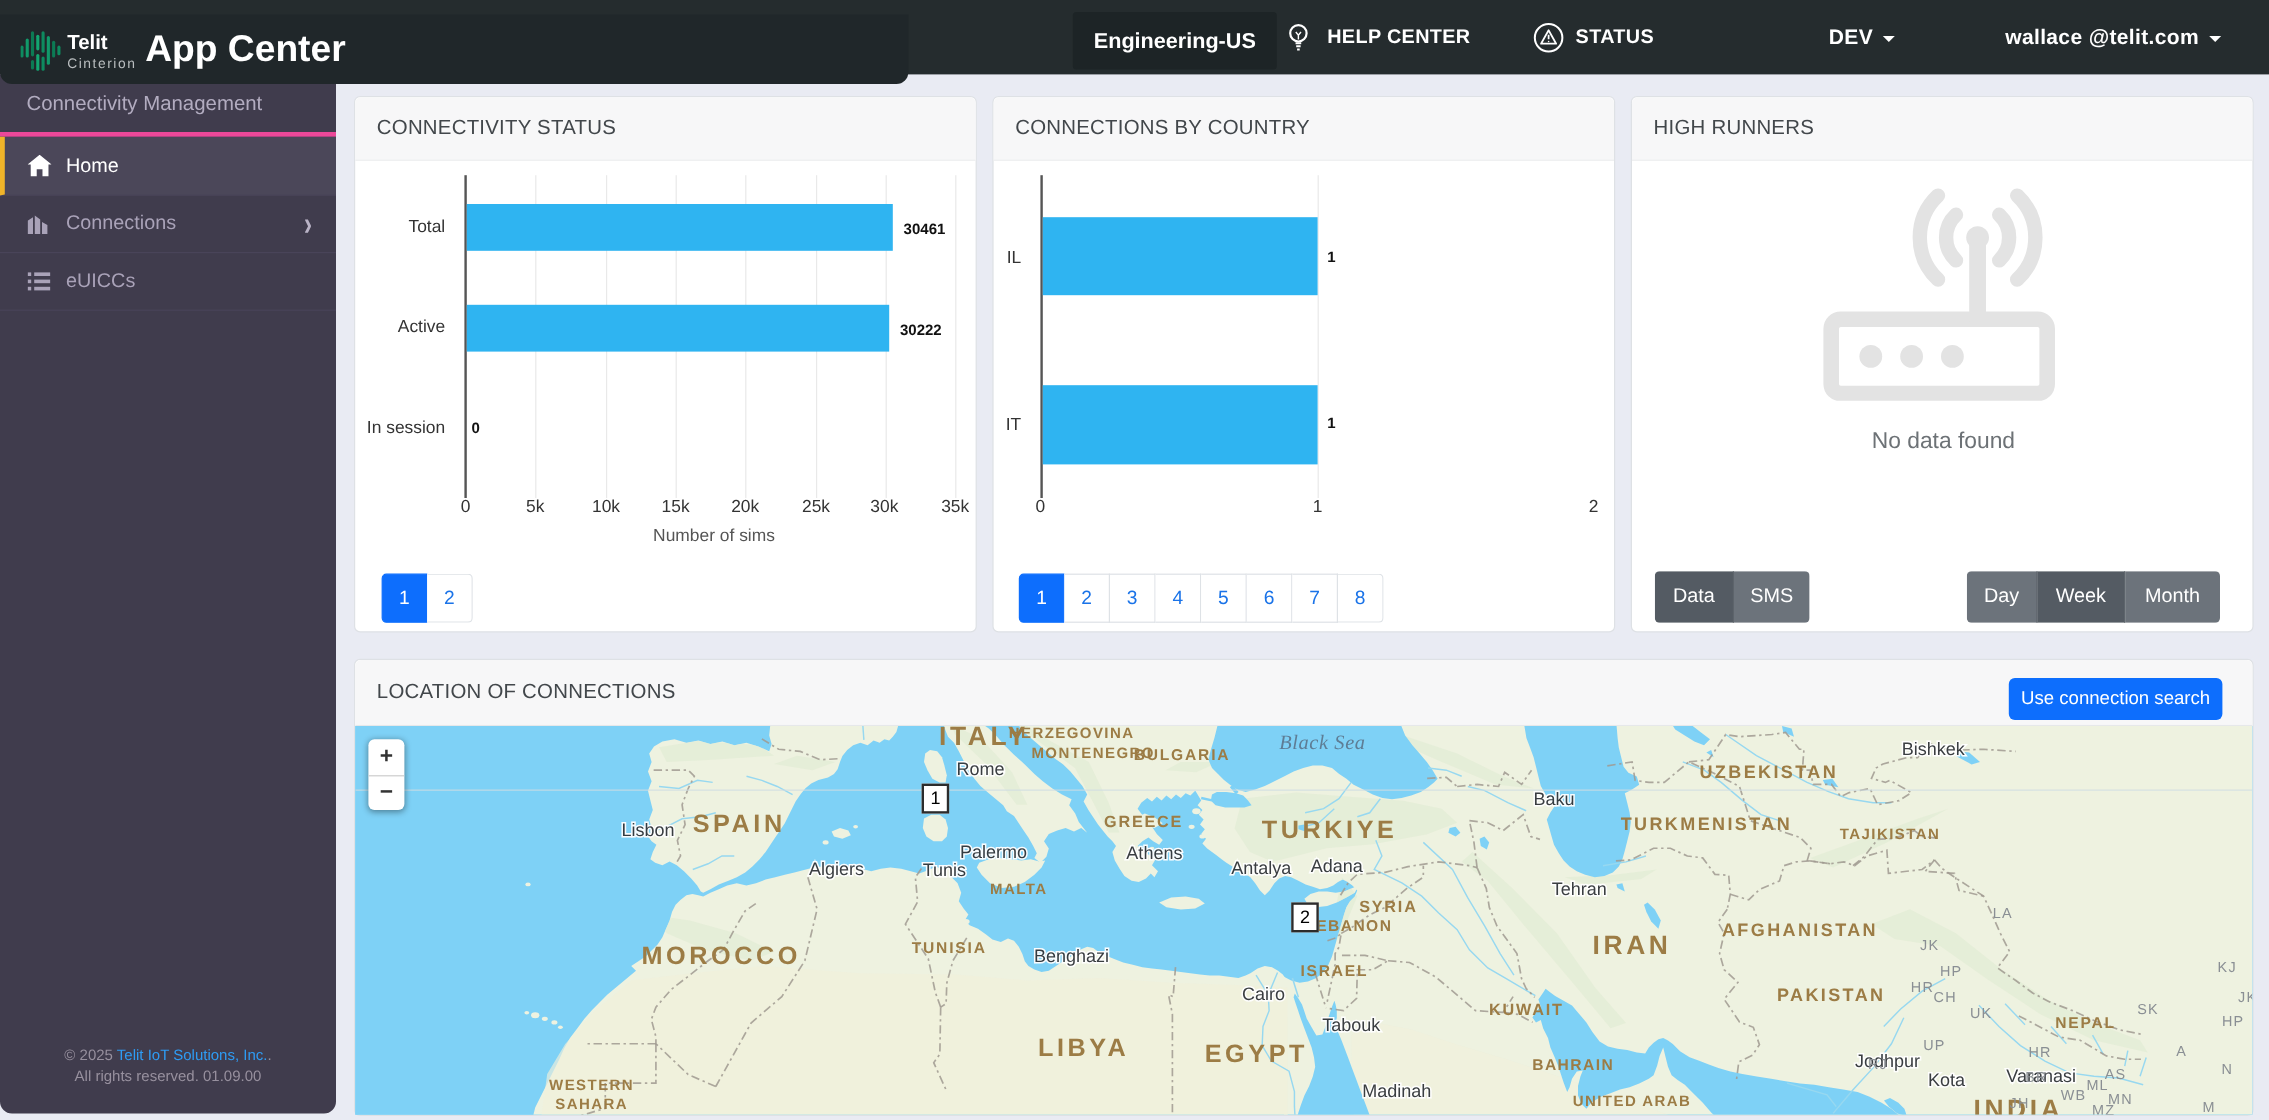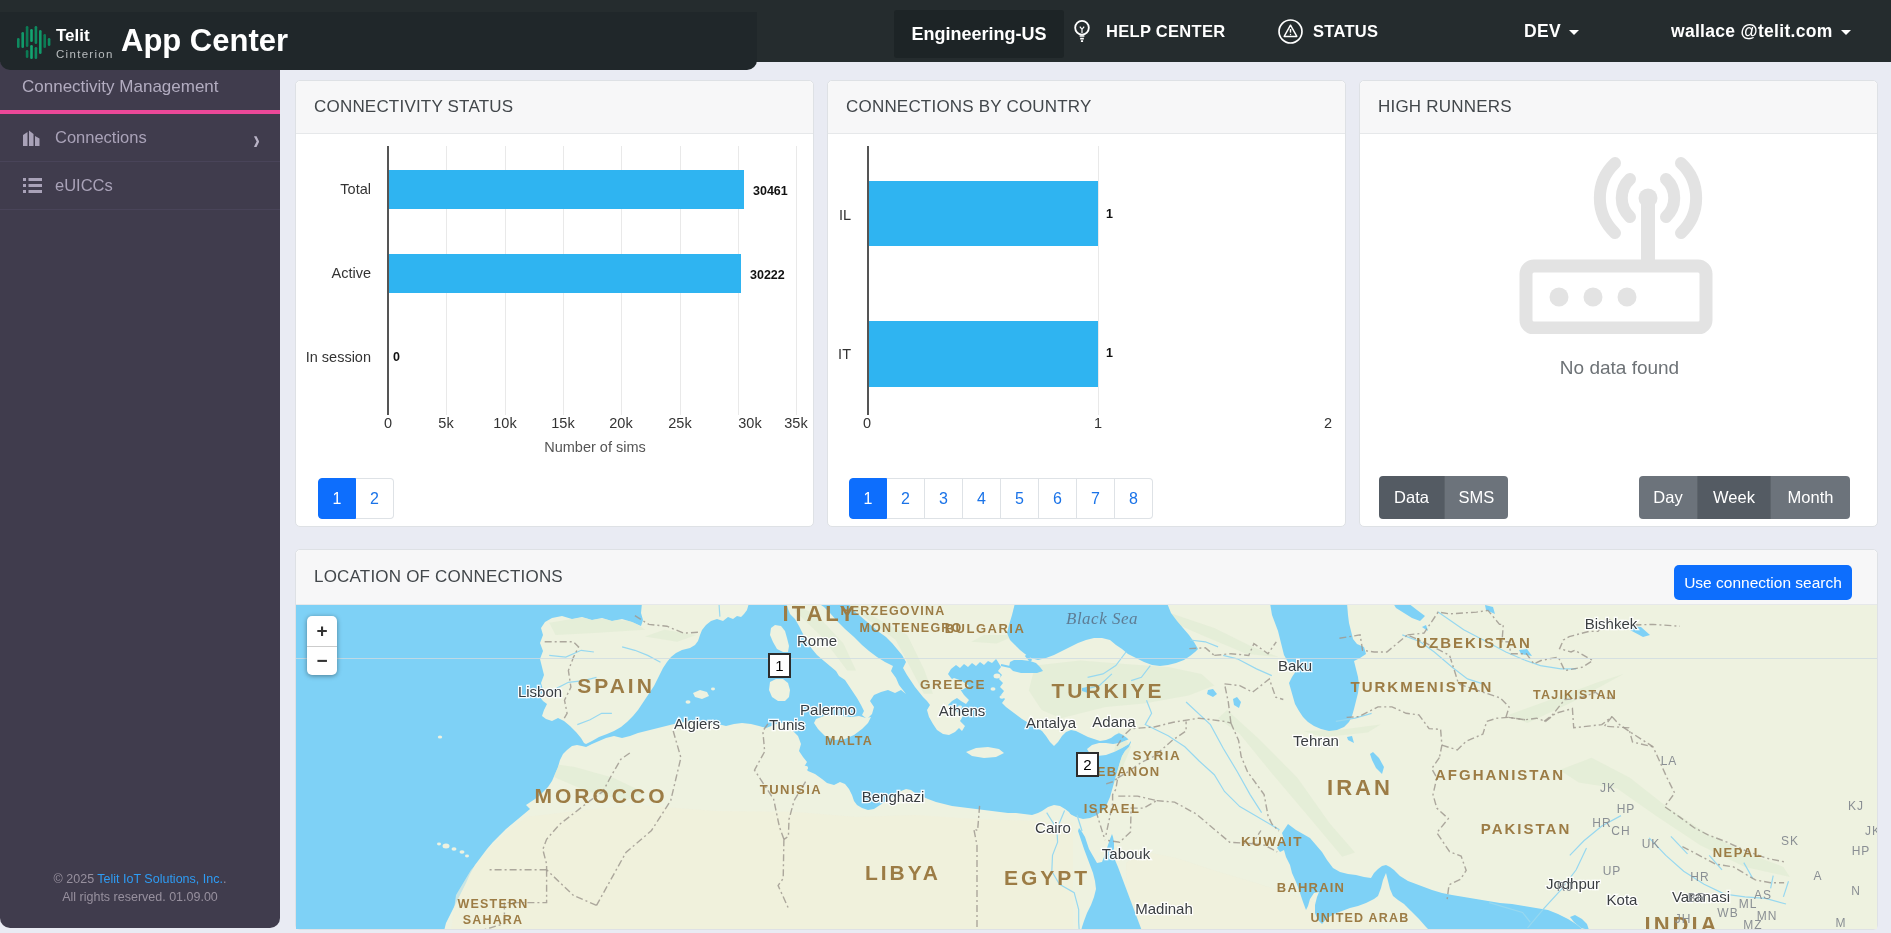--- a/index.html
+++ b/index.html
@@ -108,20 +108,27 @@
       <circle cx="12" cy="14.7" r="0.6" fill="#fff" stroke="none"></circle>
     </svg>
     STATUS
   </div>
   <div class="topitem" style="left:1524px; font-size:17.5px;">DEV<span class="caret"></span></div>
   <div class="topitem" style="left:1671px; font-size:17.5px;">wallace @telit.com<span class="caret"></span></div>
 </div>
 
 <div id="sidebar">
   <div id="sbtitle">Connectivity Management</div>
+  <div class="sbitem active">
+    <span class="sbicon">
+      <svg width="20" height="18" viewBox="0 0 20 18" fill="#fff">
+          <path d="M10 0 L20 8 h-2.6 v10 h-5 v-6 h-4.8 v6 h-5 V8 H0 Z"></path>
+        </svg>
+    </span>Home
+  </div>
   <div class="sbitem">
     <span class="sbicon">
       <svg width="19" height="17" viewBox="0 0 19 17" fill="#a9a2b8">
           <path d="M0 17 V6 l4.5-3 v14 Z M6 17 V1.5 L10.5 5 v12 Z M12 17 V7 l4.5 2.5 V17 Z"></path>
           <rect x="0" y="4" width="0" height="0"></rect>
         </svg>
     </span>Connections
     <span class="sbchev">›</span>
   </div>
   <div class="sbitem">
@@ -158,21 +165,21 @@
     <div class="barv" style="left:97px; top:216px;">0</div>
     <div class="ylab" style="left:-5px; top:47px;">Total</div>
     <div class="ylab" style="left:-5px; top:131px;">Active</div>
     <div class="ylab" style="left:-5px; top:215px;">In session</div>
     <div class="xlab" style="left:67px;  top:281px;">0</div>
     <div class="xlab" style="left:125px; top:281px;">5k</div>
     <div class="xlab" style="left:184px; top:281px;">10k</div>
     <div class="xlab" style="left:242px; top:281px;">15k</div>
     <div class="xlab" style="left:300px; top:281px;">20k</div>
     <div class="xlab" style="left:359px; top:281px;">25k</div>
-    <div class="xlab" style="left:429px; top:281px;">30k</div>
+    <div class="xlab" style="left:416px; top:281px;">30k</div>
     <div class="xlab" style="left:475px; top:281px;">35k</div>
     <div class="axtitle" style="left:109px; top:305px; width:380px;">Number of sims</div>
     <div class="pgn" style="left:22px; top:344px;">
       <div class="pg first on">1</div>
         <div class="pg last">2</div>
     </div>
   </div>
 </div>
 
 <div class="card" id="card2">

